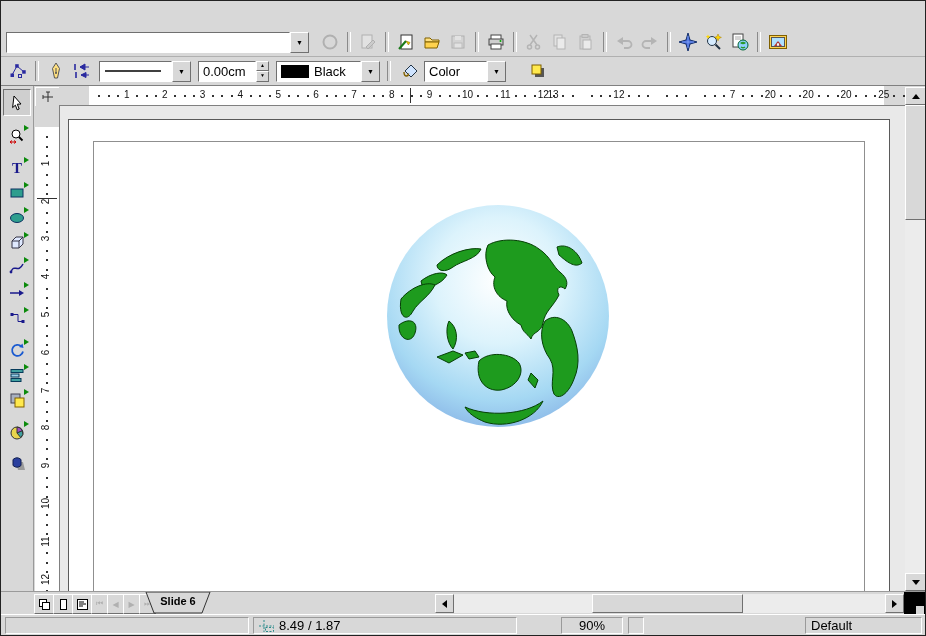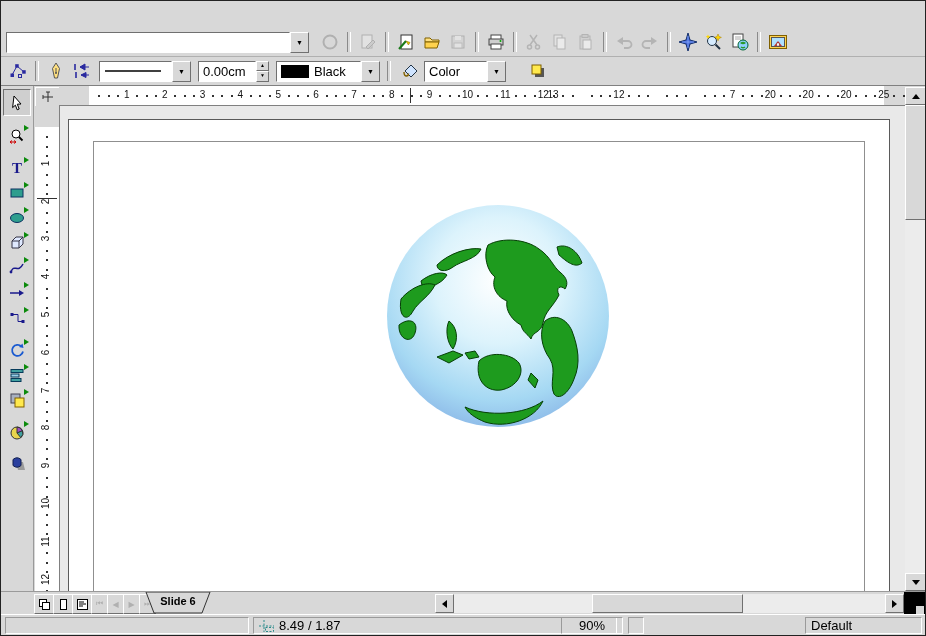--- a/index.html
+++ b/index.html
@@ -597,21 +597,21 @@
           <svg width="5" height="8">
             <path d="M5,4 L0,0 V8 Z" fill="#000"></path>
           </svg>
         </div>
     </div>
     <div id="resizecorner"></div>
   </div>
 
   <div id="statusbar" class="abs">
     <div class="sfield" style="left:4px;width:244px"></div>
-    <div class="sfield" style="left:252px;width:364px">
+    <div class="sfield" style="left:252px;width:264px">
       <svg width="15" height="12">
           <path d="M5,0 V12 M0,6 H15" stroke="#2a8a8a" stroke-dasharray="2,1.5"></path>
           <rect x="6.5" y="7.5" width="8" height="4" fill="none" stroke="#2a8a8a" stroke-dasharray="2,1.5"></rect>
         </svg>
       <span>8.49 / 1.87</span>
     </div>
     <div class="sfield" style="left:560px;width:62px;justify-content:center">
         <span>90%</span>
       </div>
     <div class="sfield" style="left:627px;width:16px"></div>

